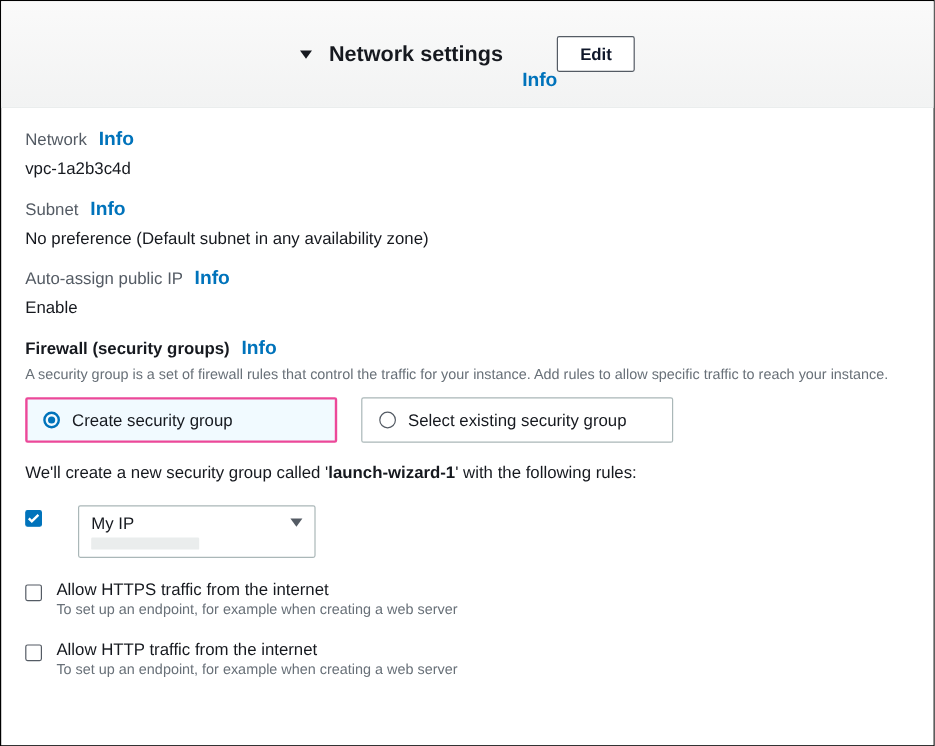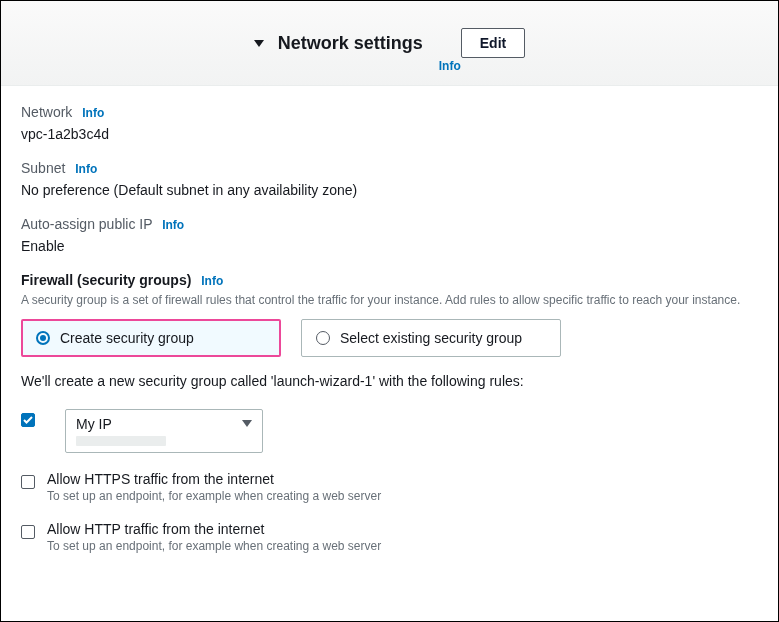--- a/index.html
+++ b/index.html
@@ -37,21 +37,21 @@
     border-right: 5px solid transparent;
     border-top: 7px solid #16191f;
     margin-right: 4px;
   }
   .panel-title {
     font-size: 18px;
     font-weight: 700;
   }
   .info-link {
     color: #0073bb;
-    font-size: 12px;
+    font-size: 16px;
     font-weight: 600;
     margin-left: 6px;
     cursor: pointer;
     margin-top: 46px;
   }
   .edit-btn {
     border: 1px solid #545b64;
     background: #fff;
     color: #0f172a;
     font-weight: 700;
@@ -124,21 +124,21 @@
     width: 6px; height: 6px;
     border-radius: 50%;
     background: #0073bb;
     display: none;
   }
   .radio-card.selected .radio-inner { display: block; }
   .sg-info {
     font-size: 14px;
     margin-bottom: 20px;
   }
-  .sg-info strong { font-weight: 400; }
+  .sg-info strong { font-weight: 700; }
   .check-row {
     display: flex;
     align-items: flex-start;
     gap: 12px;
     margin-bottom: 18px;
   }
   .checkbox {
     width: 14px; height: 14px;
     border: 1px solid #545b64;
     border-radius: 2px;

